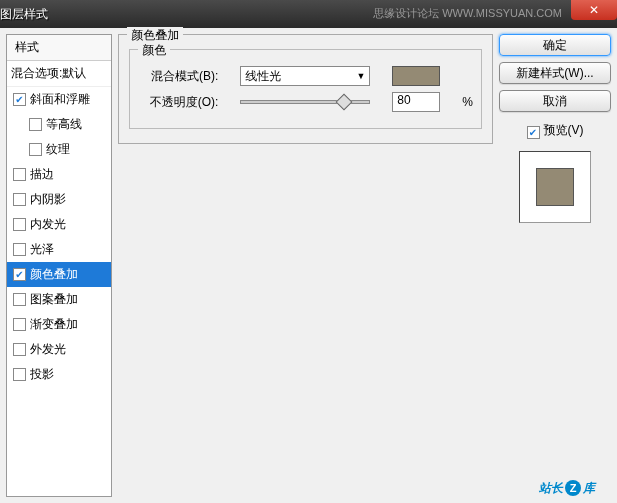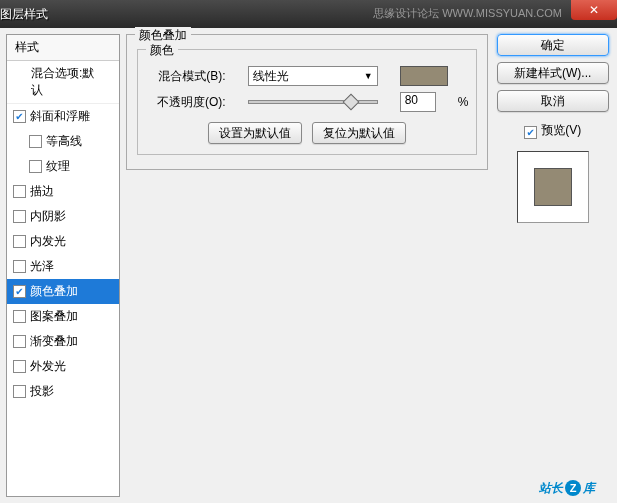--- a/index.html
+++ b/index.html
@@ -7,41 +7,41 @@
 
 .titlebar { height: 28px; background: linear-gradient(#4a4a4a, #2a2a2a); color: #fff; display: flex; align-items: center; padding-left: 0; position: relative; }
 .titlebar-text { font-size: 12px; text-shadow: 1px 1px 1px #000; }
 .close-btn { position: absolute; right: 0; top: 0; width: 46px; height: 20px; background: linear-gradient(#e06050, #c83020); color: #fff; display: flex; align-items: center; justify-content: center; border-bottom-left-radius: 4px; border-bottom-right-radius: 4px; font-size: 14px; }
 .watermark-top { position: absolute; right: 55px; top: 6px; color: #999; font-size: 11px; }
 
 .dialog-body { display: flex; padding: 6px; gap: 6px; height: calc(100% - 28px); background: #f0f0f0; }
 
 .left-panel { width: 115px; border: 1px solid #999; background: #fff; }
 .left-header { padding: 4px 8px; border-bottom: 1px solid #ccc; background: #f8f8f8; }
-.left-sub { padding: 4px 24px; border-bottom: 1px solid #eee; }
+.left-sub { padding: 4px 4px; border-bottom: 1px solid #eee; }
 .style-item { padding: 4px 6px; display: flex; align-items: center; gap: 4px; }
 .style-item.indent { padding-left: 22px; }
 .style-item.selected { background: #1e7ad8; color: #fff; }
 .chk { width: 13px; height: 13px; border: 1px solid #888; background: #fff; display: inline-flex; align-items: center; justify-content: center; font-size: 10px; color: #1e7ad8; flex-shrink: 0; }
 .chk.checked::after { content: "✔"; }
 
 .center-panel { flex: 1; position: relative; }
 .fieldset { border: 1px solid #aaa; padding: 8px 10px 14px; margin-bottom: 6px; position: relative; }
 .fieldset-label { position: absolute; top: -8px; left: 8px; background: #f0f0f0; padding: 0 4px; }
 .inner-fieldset { border: 1px solid #bbb; padding: 10px 8px; margin-top: 6px; position: relative; }
 .inner-label { position: absolute; top: -8px; left: 8px; background: #f0f0f0; padding: 0 4px; }
 
 .row { display: flex; align-items: center; margin: 6px 0; gap: 22px; }
 .row-label { width: 80px; text-align: right; }
 .dropdown { width: 130px; height: 20px; border: 1px solid #888; background: #fff; display: flex; align-items: center; justify-content: space-between; padding: 0 4px; }
 .dropdown-arrow { font-size: 9px; }
 .swatch { width: 48px; height: 20px; background: #948a74; border: 1px solid #555; }
 .slider { width: 130px; height: 4px; background: #ccc; border: 1px solid #888; position: relative; }
 .slider-thumb { position: absolute; top: -5px; left: 80%; width: 12px; height: 12px; background: #ddd; border: 1px solid #666; transform: translateX(-50%) rotate(45deg); }
-.num-input { width: 36px; height: 20px; border: 1px solid #888; background: #fff; padding: 0 4px; text-align: left; }
+.num-input { width: 48px; height: 20px; border: 1px solid #888; background: #fff; padding: 0 4px; text-align: left; }
 
 .btn-row { display: flex; gap: 10px; justify-content: center; margin-top: 10px; }
 .ps-btn { min-width: 94px; height: 22px; border: 1px solid #888; border-radius: 3px; background: linear-gradient(#fdfdfd, #e2e2e2); display: flex; align-items: center; justify-content: center; padding: 0 10px; box-shadow: 0 1px 1px rgba(0,0,0,0.1); }
 
 .right-panel { width: 118px; display: flex; flex-direction: column; gap: 6px; align-items: center; }
 .right-btn { width: 112px; height: 22px; border: 1px solid #888; border-radius: 4px; background: linear-gradient(#fdfdfd, #e2e2e2); display: flex; align-items: center; justify-content: center; box-shadow: 0 1px 1px rgba(0,0,0,0.1); }
 .right-btn.highlight { border: 1px solid #3399ff; box-shadow: 0 0 3px #3399ff; }
 .preview-chk { display: flex; align-items: flex-end; gap: 4px; margin-top: 4px; }
 .preview-box { width: 72px; height: 72px; border: 1px inset #999; background: #fff; display: flex; align-items: center; justify-content: center; margin-top: 6px; }
 .preview-inner { width: 38px; height: 38px; background: #948a74; border: 1px solid #555; }
@@ -134,24 +134,20 @@
 
         <div class="row">
           <span class="row-label">不透明度(O):</span>
           <div class="slider">
             <div class="slider-thumb"></div>
           </div>
           <div class="num-input">80</div>
           <span>%</span>
         </div>
 
-        <div class="btn-row">
-          <div class="ps-btn">设置为默认值</div>
-          <div class="ps-btn">复位为默认值</div>
-        </div>
       </div>
     </div>
   </div>
 
   <div class="right-panel">
     <div class="right-btn highlight">确定</div>
     <div class="right-btn">新建样式(W)...</div>
     <div class="right-btn">取消</div>
     <div class="preview-chk">
       <span class="chk checked"></span>

